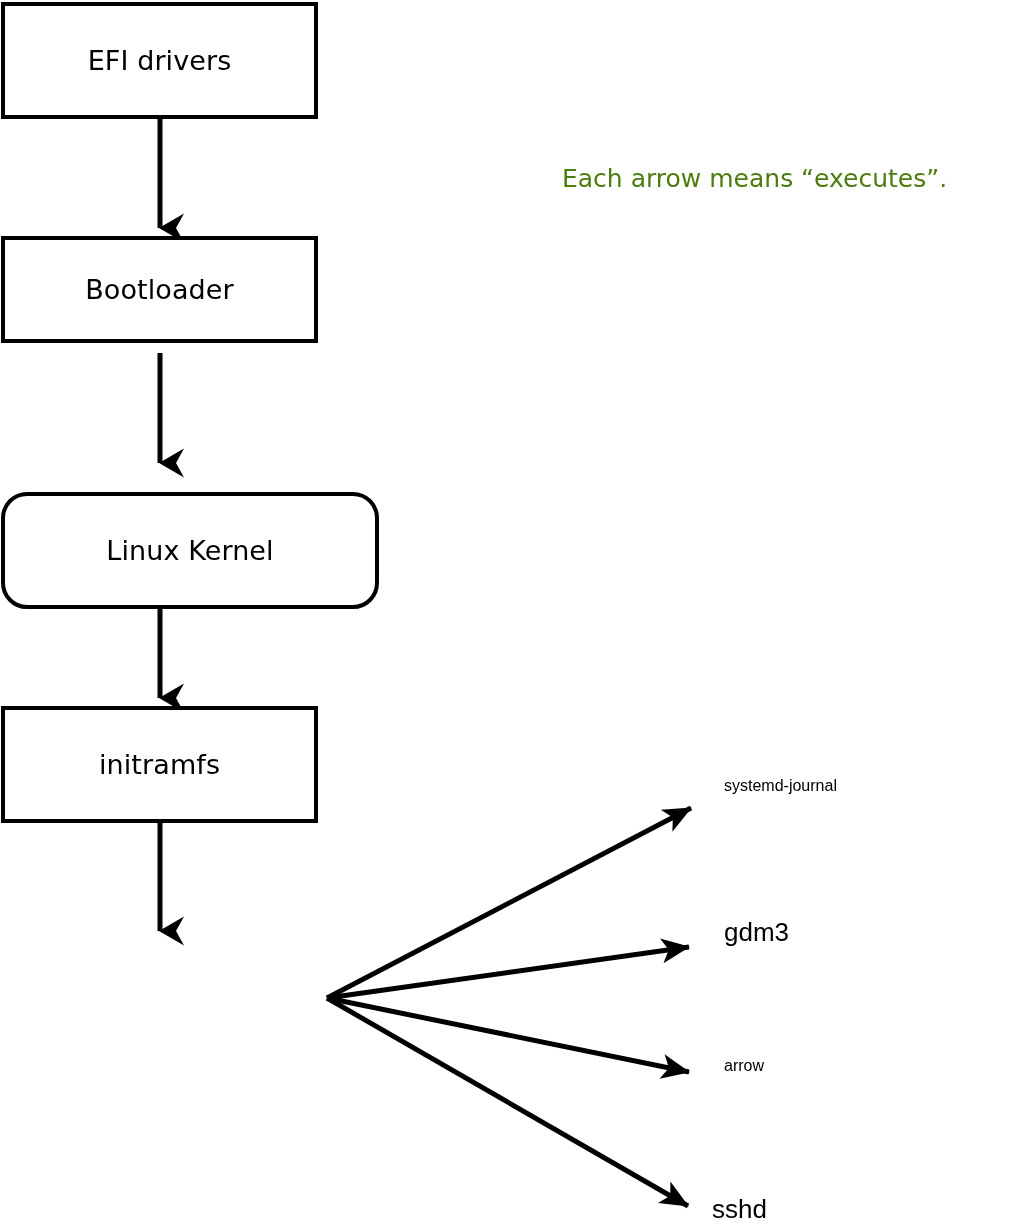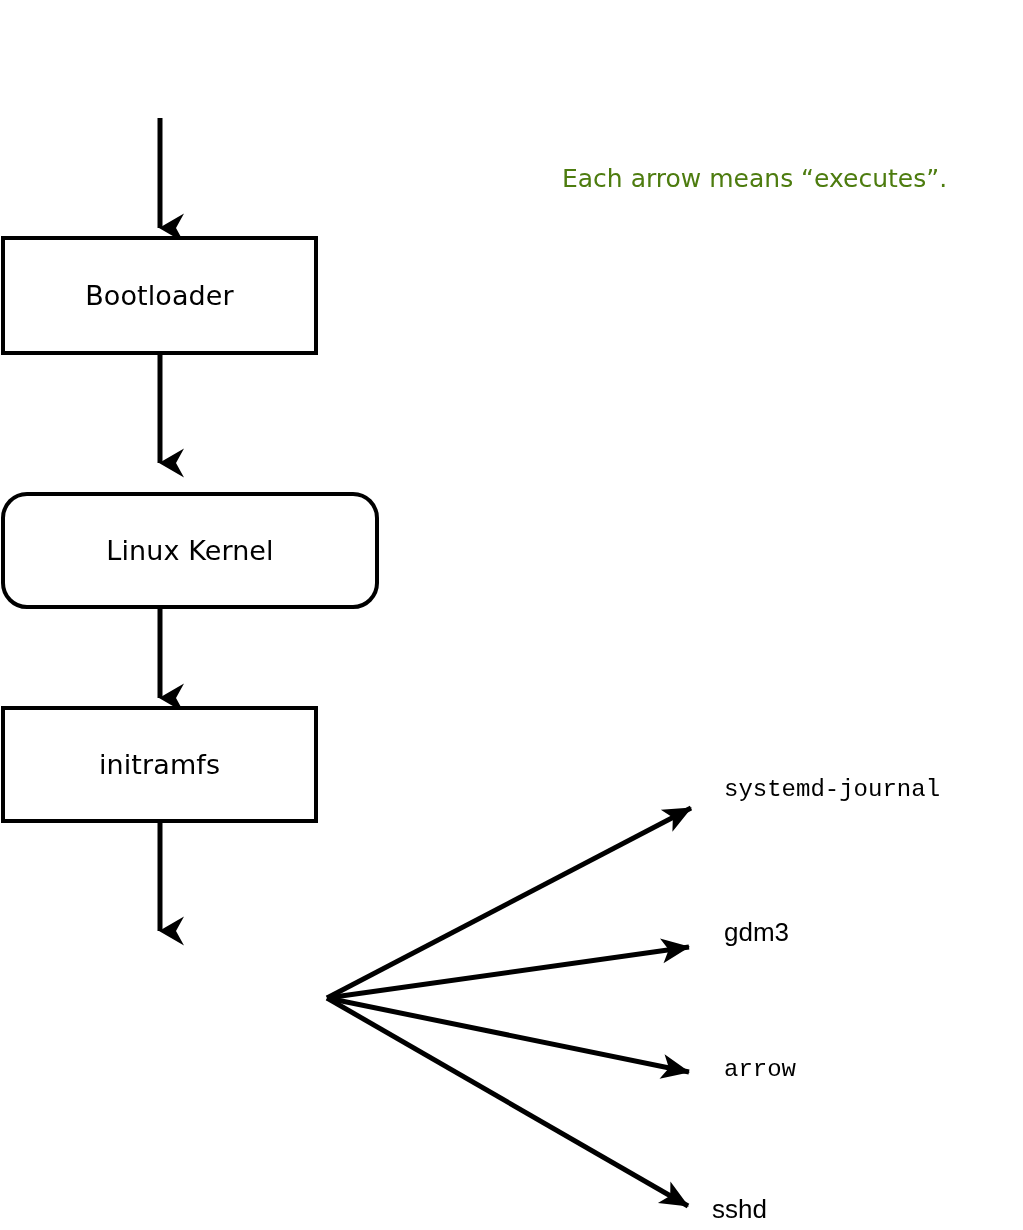--- a/index.html
+++ b/index.html
@@ -52,22 +52,22 @@
     line-height: 1;
   }
   .leaf-label {
     position: absolute;
     font-size: 26px;
     color: #000000;
     white-space: nowrap;
     line-height: 1;
   }
   .leaf-label.mono {
-    font-family: Liberation Mono, monospace;
-    font-size: 24px;
+    font-family: Liberation Sans, sans-serif;
+    font-size: 16px;
     letter-spacing: 0px;
   }
   .leaf-label.sans {
     font-family: Liberation Sans, sans-serif;
     font-size: 26px;
   }
 </style>
 </head>
 <body>
 
@@ -91,22 +91,25 @@
     </g>
 
     <g stroke="#000000" stroke-width="5" fill="none">
       <line x1="327" y1="998" x2="691" y2="808" marker-end="url(#arrowhead-fan)"></line>
       <line x1="327" y1="998" x2="689" y2="947" marker-end="url(#arrowhead-fan)"></line>
       <line x1="327" y1="998" x2="689" y2="1072" marker-end="url(#arrowhead-fan)"></line>
       <line x1="327" y1="998" x2="688" y2="1206" marker-end="url(#arrowhead-fan)"></line>
     </g>
   </svg>
 
+  <div class="node-box" style="left:1px; top:2px; width:317px; height:117px;">
+    <span class="node-label">EFI drivers</span>
+  </div>
 
-  <div class="node-box" style="left:1px; top:236px; width:317px; height:119px;">
+  <div class="node-box" style="left:1px; top:236px; width:317px; height:107px;">
     <span class="node-label">Bootloader</span>
   </div>
 
   <div class="node-box" style="left:1px; top:492px; width:378px; height:117px;border-radius:26px;">
     <span class="node-label">Linux Kernel</span>
   </div>
 
   <div class="node-box" style="left:1px; top:706px; width:317px; height:117px;text-align:right;">
     <span class="node-label">initramfs</span>
   </div>

